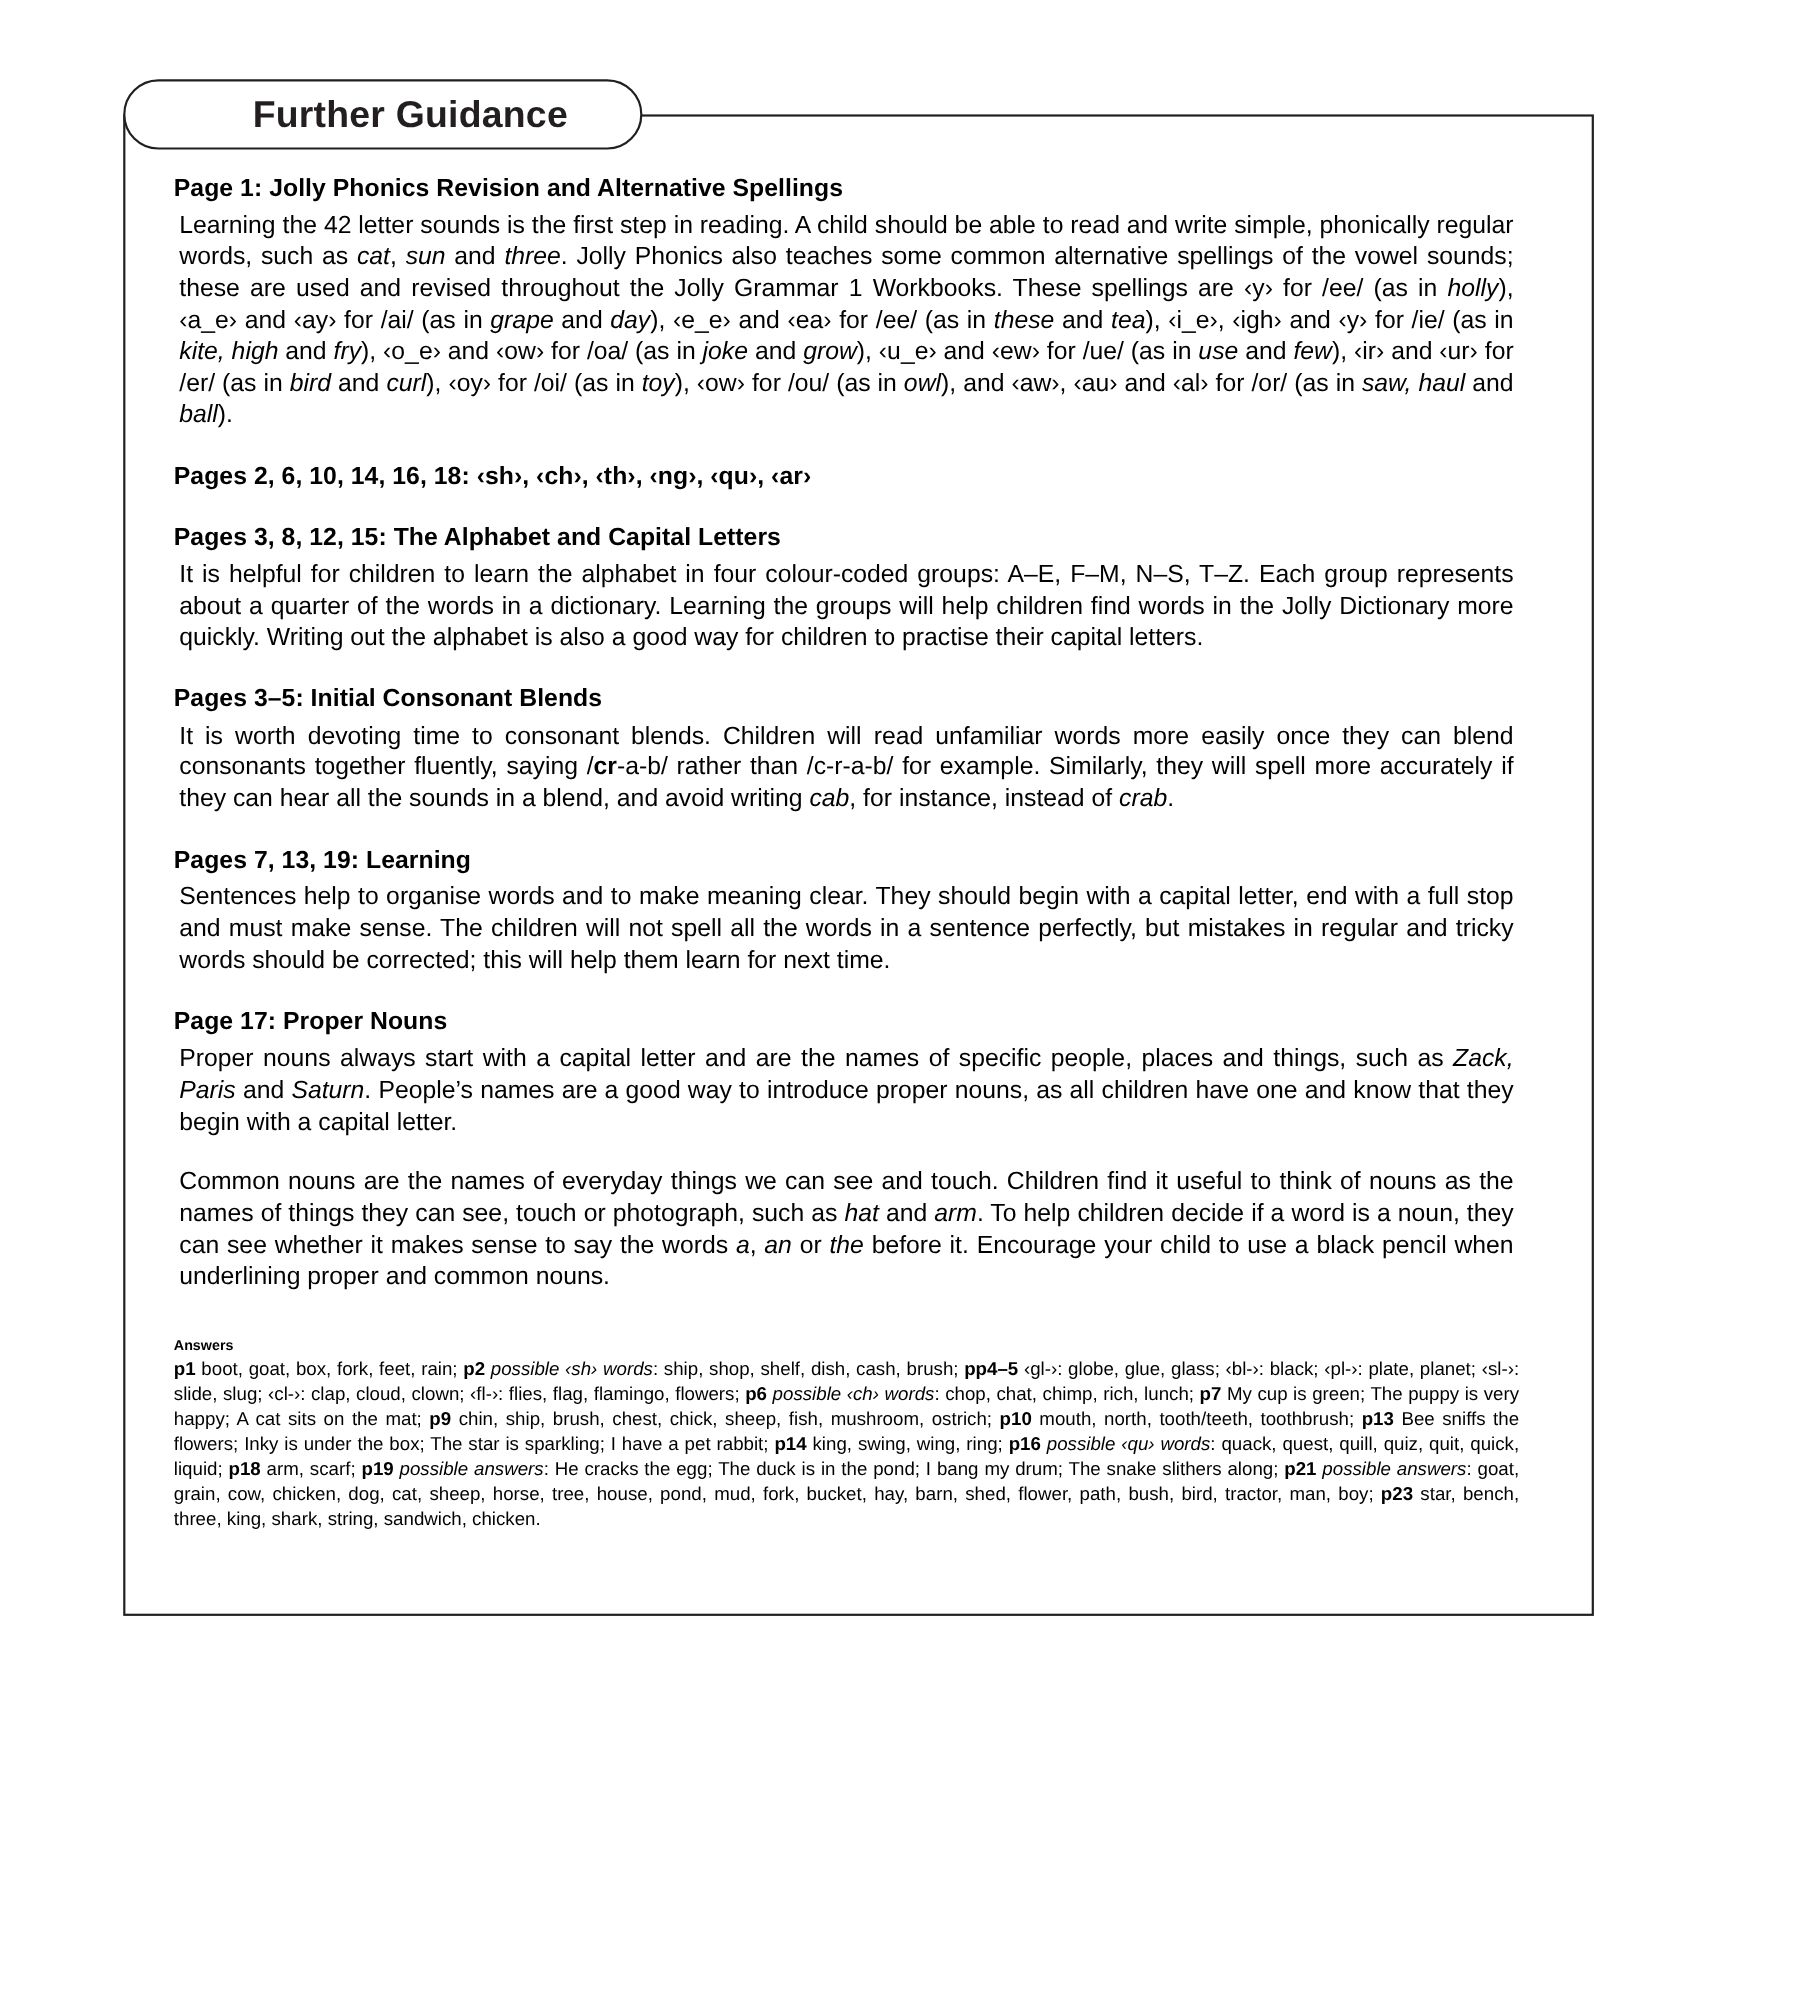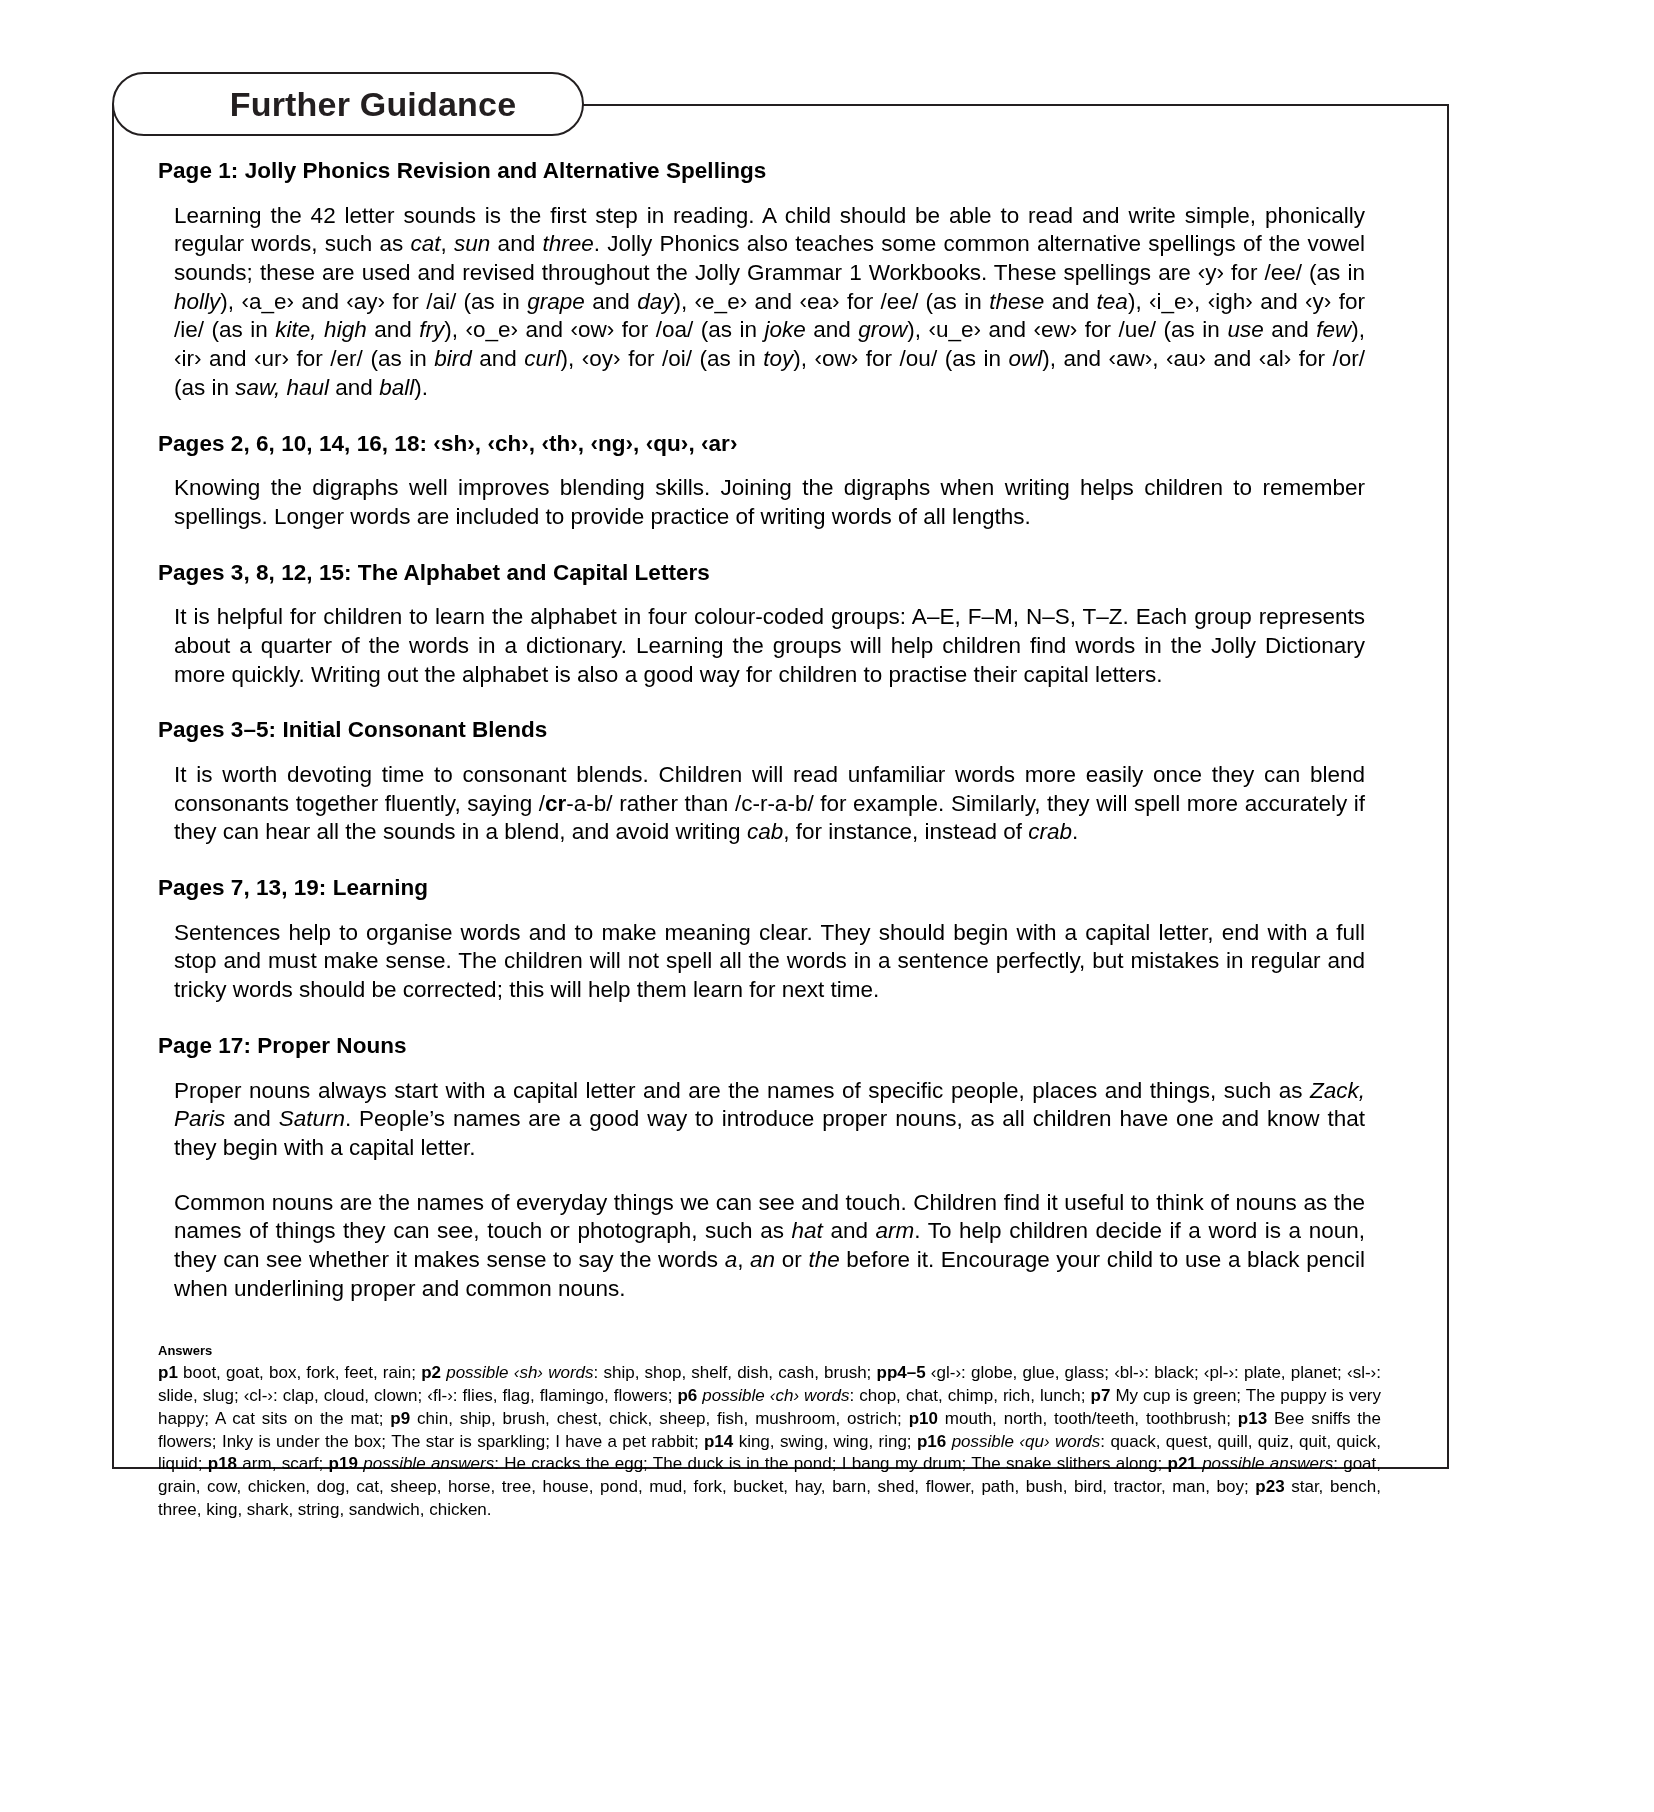--- a/index.html
+++ b/index.html
@@ -91,21 +91,21 @@
     font-weight: bold;
     margin: 0 0 1px 0;
     line-height: 1.32;
     color: #000000;
     letter-spacing: 0.05px;
   }
 
   p.section-body {
     font-size: 22.5px;
     line-height: 1.275;
-    margin: 16px;
+    margin: 5px;
     text-align: justify;
     text-justify: inter-word;
     color: #000000;
     hyphens: none;
   }
 
   
   .answers-block { margin-top: 40px; }
   h3.answers-heading {
     font-size: 13px;
@@ -138,21 +138,20 @@
 
   <div class="content">
 
     <div class="section">
       <h2 class="section-heading">Page 1: Jolly Phonics Revision and Alternative Spellings</h2>
       <p class="section-body">Learning the 42 letter sounds is the first step in reading. A child should be able to read and write simple, phonically regular words, such as <i>cat</i>, <i>sun</i> and <i>three</i>. Jolly Phonics also teaches some common alternative spellings of the vowel sounds; these are used and revised throughout the Jolly Grammar 1 Workbooks. These spellings are ‹y› for /ee/ (as in <i>holly</i>), ‹a_e› and ‹ay› for /ai/ (as in <i>grape</i> and <i>day</i>), ‹e_e› and ‹ea› for /ee/ (as in <i>these</i> and <i>tea</i>), ‹i_e›, ‹igh› and ‹y› for /ie/ (as in <i>kite, high</i> and <i>fry</i>), ‹o_e› and ‹ow› for /oa/ (as in <i>joke</i> and <i>grow</i>), ‹u_e› and ‹ew› for /ue/ (as in <i>use</i> and <i>few</i>), ‹ir› and ‹ur› for /er/ (as in <i>bird</i> and <i>curl</i>), ‹oy› for /oi/ (as in <i>toy</i>), ‹ow› for /ou/ (as in <i>owl</i>), and ‹aw›, ‹au› and ‹al› for /or/ (as in <i>saw, haul</i> and <i>ball</i>).</p>
     </div>
 
     <div class="section">
       <h2 class="section-heading">Pages 2, 6, 10, 14, 16, 18: ‹sh›, ‹ch›, ‹th›, ‹ng›, ‹qu›, ‹ar›</h2>
-      <p class="section-body">Knowing the digraphs well improves blending skills. Joining the digraphs when writing helps children to remember spellings. Longer words are included to provide practice of writing words of all lengths.</p>
     </div>
 
     <div class="section">
       <h2 class="section-heading">Pages 3, 8, 12, 15: The Alphabet and Capital Letters</h2>
       <p class="section-body">It is helpful for children to learn the alphabet in four colour-coded groups: A–E, F–M, N–S, T–Z. Each group represents about a quarter of the words in a dictionary. Learning the groups will help children find words in the Jolly Dictionary more quickly. Writing out the alphabet is also a good way for children to practise their capital letters.</p>
     </div>
 
     <div class="section">
       <h2 class="section-heading">Pages 3–5: Initial Consonant Blends</h2>
       <p class="section-body">It is worth devoting time to consonant blends. Children will read unfamiliar words more easily once they can blend consonants together fluently, saying /<b>cr</b>-a-b/ rather than /c-r-a-b/ for example. Similarly, they will spell more accurately if they can hear all the sounds in a blend, and avoid writing <i>cab</i>, for instance, instead of <i>crab</i>.</p>

